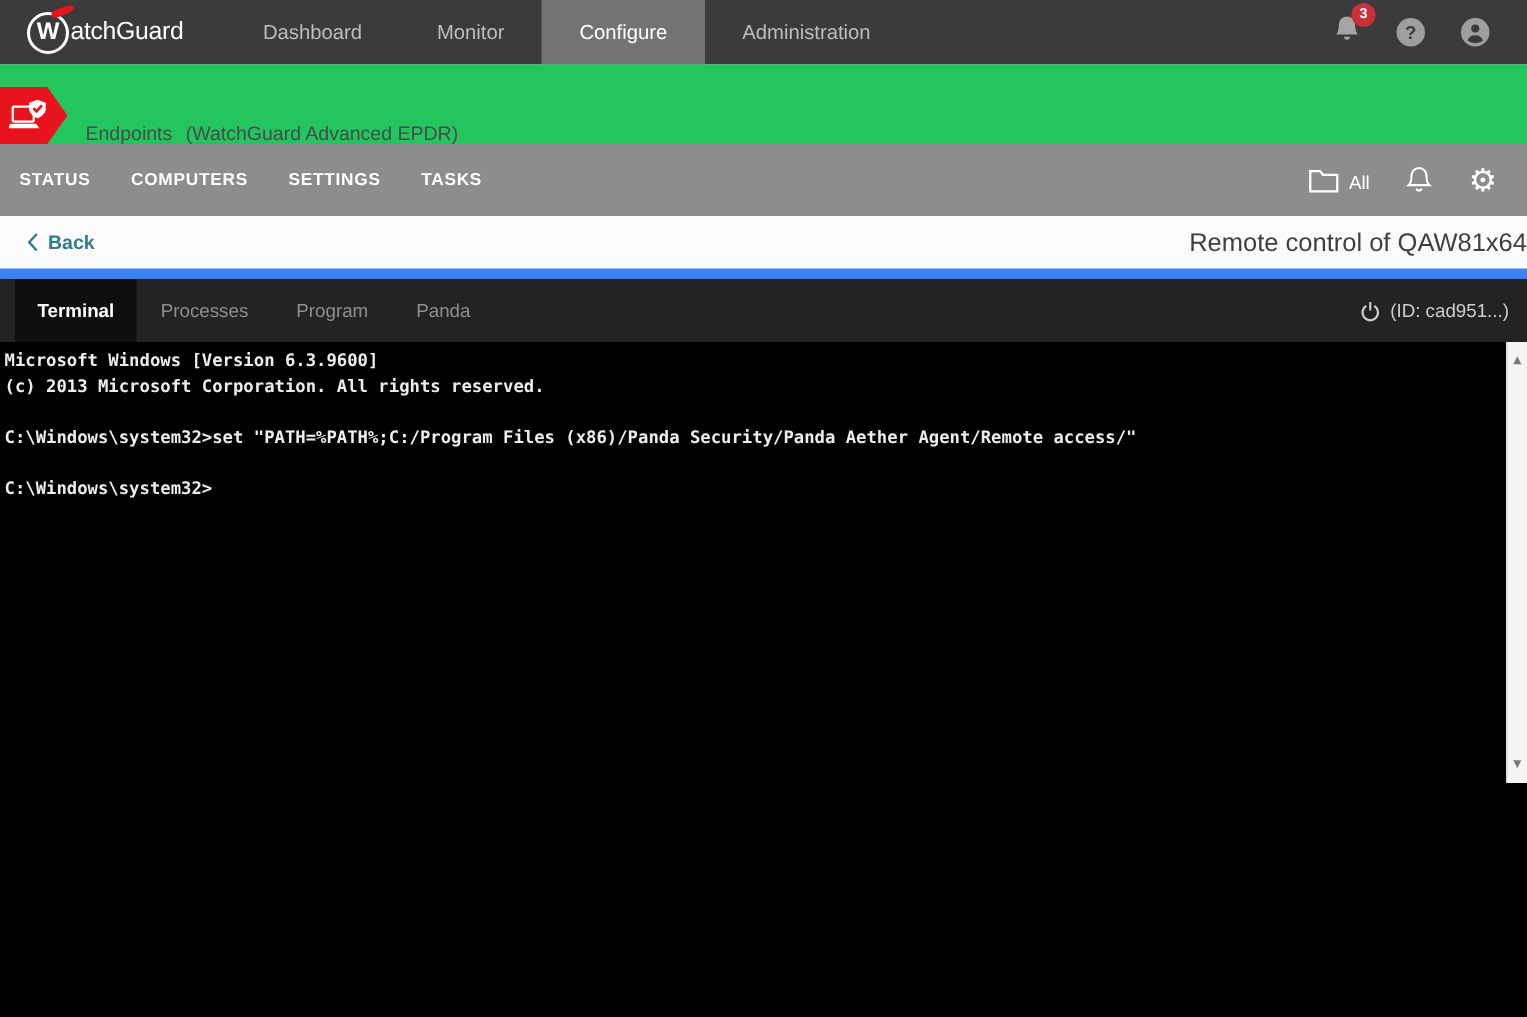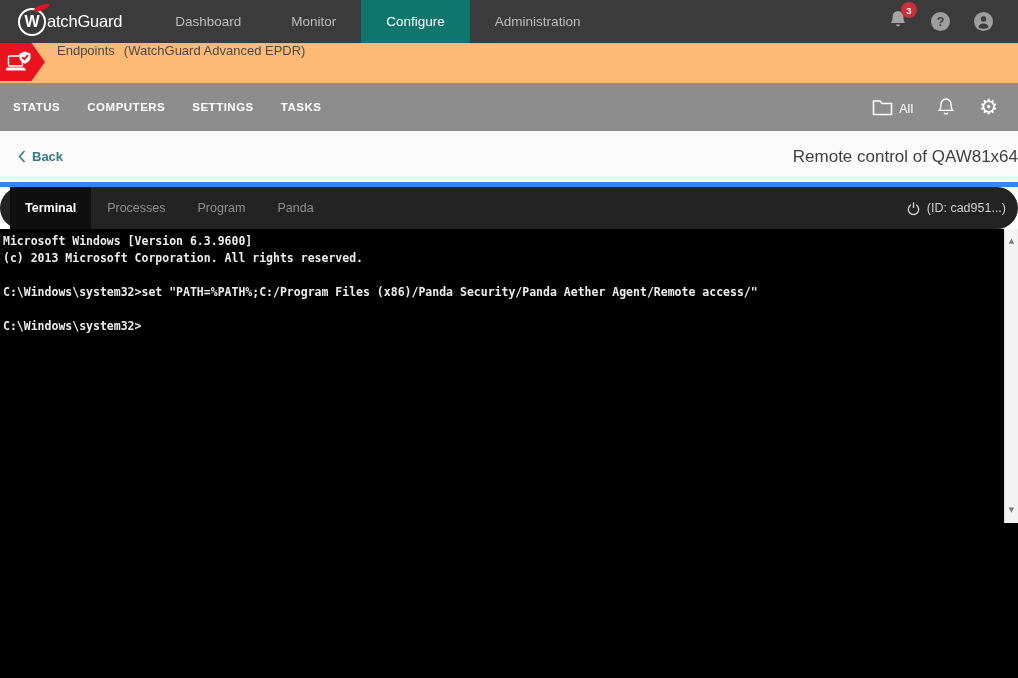--- a/index.html
+++ b/index.html
@@ -11,53 +11,53 @@
   .topnav { height:43px; background:#3b3b3b; display:flex; align-items:center; flex-shrink:0; }
   .brand { display:flex; align-items:center; margin-left:18px; cursor:default; }
   .logo-circle { position:relative; width:28px; height:28px; border:2px solid #fff; border-radius:50%;
                  display:flex; align-items:center; justify-content:center; }
   .logo-w { color:#fff; font-weight:bold; font-size:16px; line-height:1; }
   .logo-swoosh { position:absolute; top:-5px; right:-6px; width:16px; height:5px; background:#e8131d;
                  border-radius:60% 100% 100% 60%; transform:rotate(-22deg); }
   .brand-text { color:#fff; font-size:16.5px; letter-spacing:-0.2px; margin-left:1px; }
   .topnav-menu { display:flex; height:100%; margin-left:28px; }
   .nav-item { padding:0 25px; line-height:43px; font-size:13.5px; color:#bdbdbd; cursor:pointer; }
-  .nav-item.active { background:#0f766e; color:#fff; }
+  .nav-item.active { background:#737373; color:#fff; }
   .topnav-right { margin-left:auto; display:flex; align-items:center; gap:22px; margin-right:24px; }
   .bell-wrap { position:relative; cursor:pointer; }
   .badge { position:absolute; top:-7px; right:-9px; min-width:16px; height:16px; background:#c9303a;
            border-radius:50%; color:#fff; font-size:9.5px; font-weight:bold;
            display:flex; align-items:center; justify-content:center; }
   .round-icon { cursor:pointer; display:block; }
 
   
-  .product-bar { height:40px; background:#fdba74; display:flex; align-items:flex-start; flex-shrink:0; }
+  .product-bar { height:53px; background:#22c55e; display:flex; align-items:flex-end; flex-shrink:0; }
   .pennant { width:45px; height:38px; background:#e8131d; flex-shrink:0;
              clip-path:polygon(0 0,70% 0,100% 50%,70% 100%,0 100%);
              display:flex; align-items:center; padding-left:6px; }
   .product-name { margin-left:12px; font-size:13px; color:#4a4a4a; }
   .product-edition { margin-left:9px; font-size:13px; color:#4a4a4a; }
 
   
   .menu-bar { height:48px; background:#8d8d8d; display:flex; align-items:center; padding-left:13px; flex-shrink:0; }
   .menu-item { font-size:11.5px; font-weight:bold; letter-spacing:.5px; color:#fff; margin-right:27px; cursor:pointer; }
   .menu-right { margin-left:auto; display:flex; align-items:center; gap:24px; padding-right:20px; }
   .folder-group { display:flex; align-items:flex-end; gap:6px; cursor:pointer; }
   .folder-label { color:#fff; font-size:12.5px; }
   .gear-icon { font-family:"DejaVu Sans",sans-serif; color:#fff; font-size:21px; line-height:1; cursor:pointer; }
 
   
-  .title-bar { height:56px; background:#fbfbfb; border-bottom:5px solid #3b82f6; position:relative;
+  .title-bar { height:42px; background:#fbfbfb; border-bottom:7px solid #3b82f6; position:relative;
                display:flex; align-items:center; flex-shrink:0; }
   .back-link { margin-left:18px; display:flex; align-items:center; gap:6px; color:#35798c;
                font-size:13px; font-weight:bold; cursor:pointer; z-index:2; }
   .page-title { position:absolute; left:0; right:0; text-align:right; font-size:17px; color:#3f3f3f; }
 
   
-  .tab-bar { height:42px; background:#232323; display:flex; align-items:stretch; padding-left:10px; flex-shrink:0;border-radius:21px; }
+  .tab-bar { height:42px; background:#232323; display:flex; align-items:stretch; padding-left:10px; flex-shrink:0; }
   .tab { display:flex; align-items:center; padding:0 16px; font-size:12.5px; color:#8f8f8f; cursor:pointer; }
   .tab.active { background:#0f0f0f; color:#fff; font-weight:bold; padding:0 15px; }
   .session { margin-left:auto; display:flex; align-items:center; gap:6px; padding-right:12px;
              color:#cfcfcf; font-size:12.5px; }
 
   
   .terminal { flex:1; background:#000; position:relative; overflow:hidden;
               padding:4px 20px 0 3px; font-family:"DejaVu Sans Mono",monospace;
               font-weight:bold; font-size:11.5px; line-height:17px; color:#ededed; }
   .term-line { white-space:pre; min-height:17px; }

